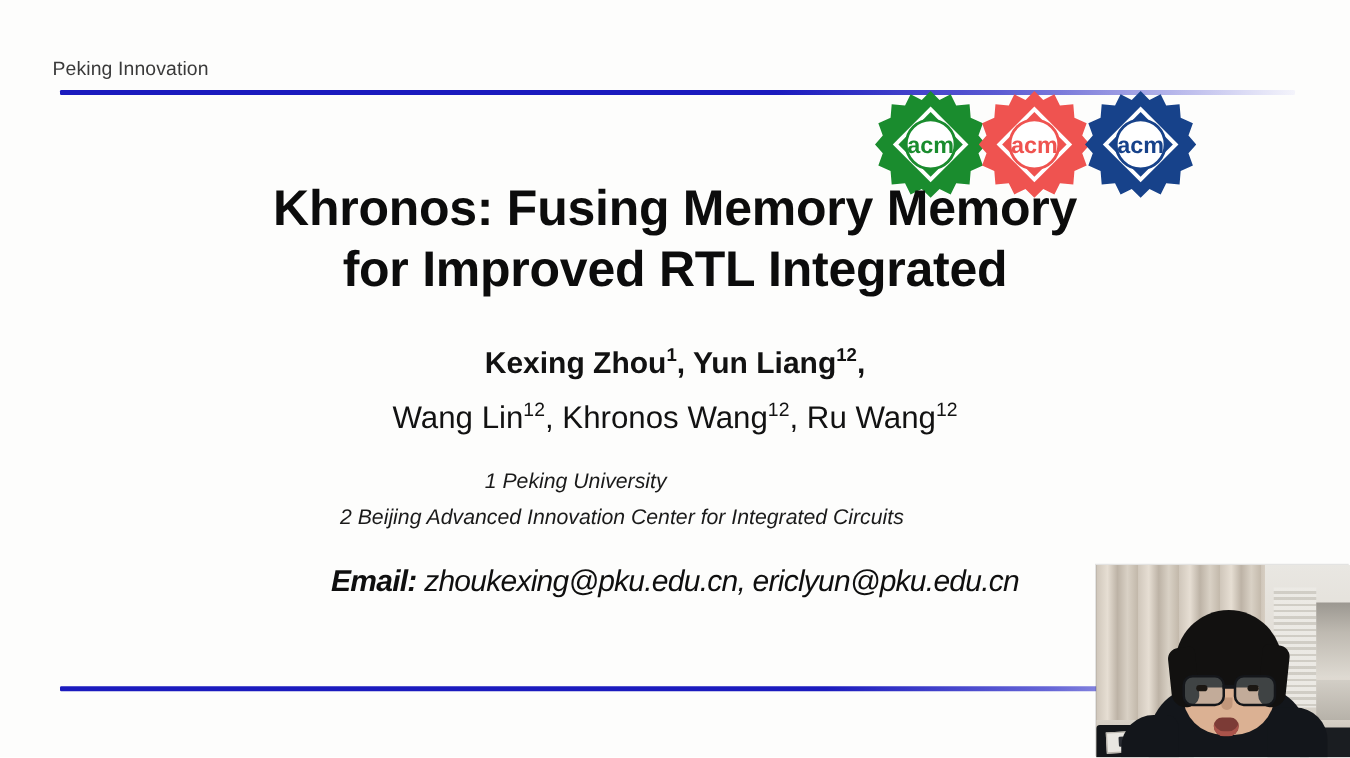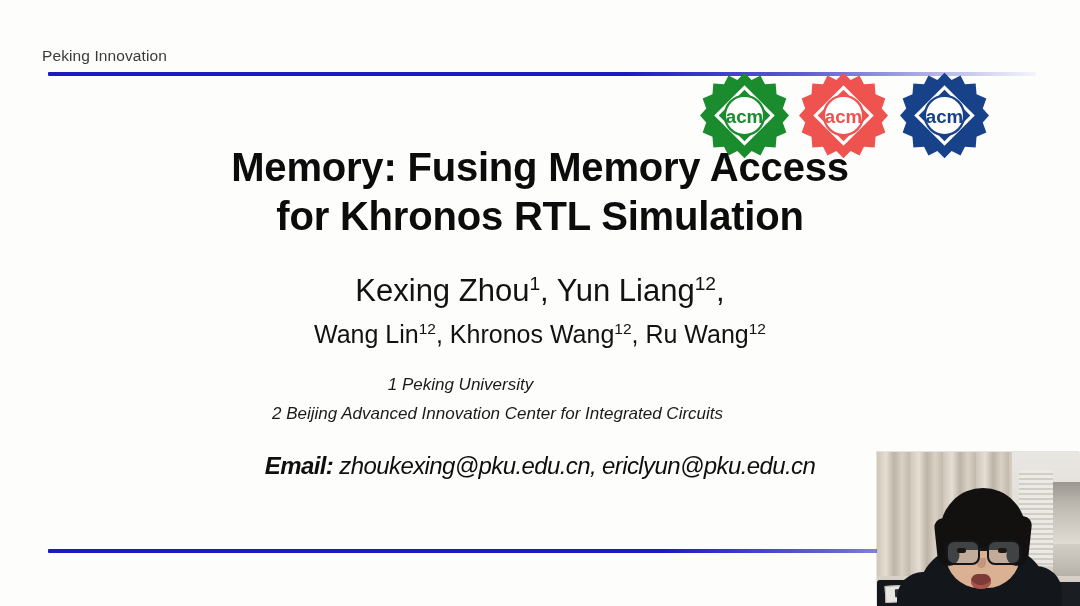--- a/index.html
+++ b/index.html
@@ -47,21 +47,21 @@
         #b4b4ea 91%, #e6e6f7 98%, #f6f6fc 100%);
   }
 
   
   .badges {
     position: absolute;
     left: 700px;
     top: 71px;
     display: flex;
     align-items: center;
-    gap: 16px;
+    gap: 0px;
   }
   .badge { width: 89px; height: 89px; display: block; }
   .badge.mid { margin-left: -6px; }
   .badge.last { margin-left: -4px; }
 
   
   .title {
     position: absolute;
     left: 0;
     top: 143px;
@@ -80,22 +80,22 @@
   .authors {
     position: absolute;
     left: 0;
     width: 1080px;
     text-align: center;
     color: #121212;
     font-family: "Liberation Sans", sans-serif;
   }
   .authors-line1 {
     top: 274px;
-    font-size: 31px;
-    font-weight: normal;
+    font-size: 24px;
+    font-weight: bold;
     line-height: 34px;
   }
   .authors-line2 {
     top: 317px;
     font-size: 25px;
     font-weight: 400;
     line-height: 34px;
   }
   sup { font-size: 0.62em; vertical-align: super; line-height: 0; }
 
@@ -294,22 +294,22 @@
       <path d="M50 16 L84 50 L50 84 L16 50 Z" fill="#ffffff"></path>
       <path d="M50 21 L79 50 L50 79 L21 50 Z" fill="#17428a"></path>
       <circle cx="50" cy="50" r="22" fill="#ffffff"></circle>
       <circle cx="50" cy="50" r="22" fill="none" stroke="#17428a" stroke-width="2.6"></circle>
       <text x="50" y="58" text-anchor="middle" font-family="Liberation Sans, sans-serif" font-size="21" font-weight="bold" fill="#17428a">acm</text>
     </svg>
 
   </div>
 
   <div class="title">
-    <span class="line">Memory: Fusing Memory Access</span>
-    <span class="line">for Khronos RTL Simulation</span>
+    <span class="line">Khronos: Fusing Memory Memory</span>
+    <span class="line">for Improved RTL Integrated</span>
   </div>
 
   <div class="authors authors-line1"><span>Kexing Zhou</span><sup>1</sup><span>, </span><span>Yun Liang</span><sup>12</sup><span>,</span></div>
 
   <div class="authors authors-line2"><span>Wang Lin</span><sup>12</sup><span>, </span><span>Khronos Wang</span><sup>12</sup><span>, </span><span>Ru Wang</span><sup>12</sup></div>
 
   <div class="affil affil-1">1 Peking University</div>
   <div class="affil affil-2">2 Beijing Advanced Innovation Center for Integrated Circuits</div>
 
   <div class="email"><span class="lbl">Email:</span> <span>zhoukexing@pku.edu.cn, ericlyun@pku.edu.cn</span></div>

